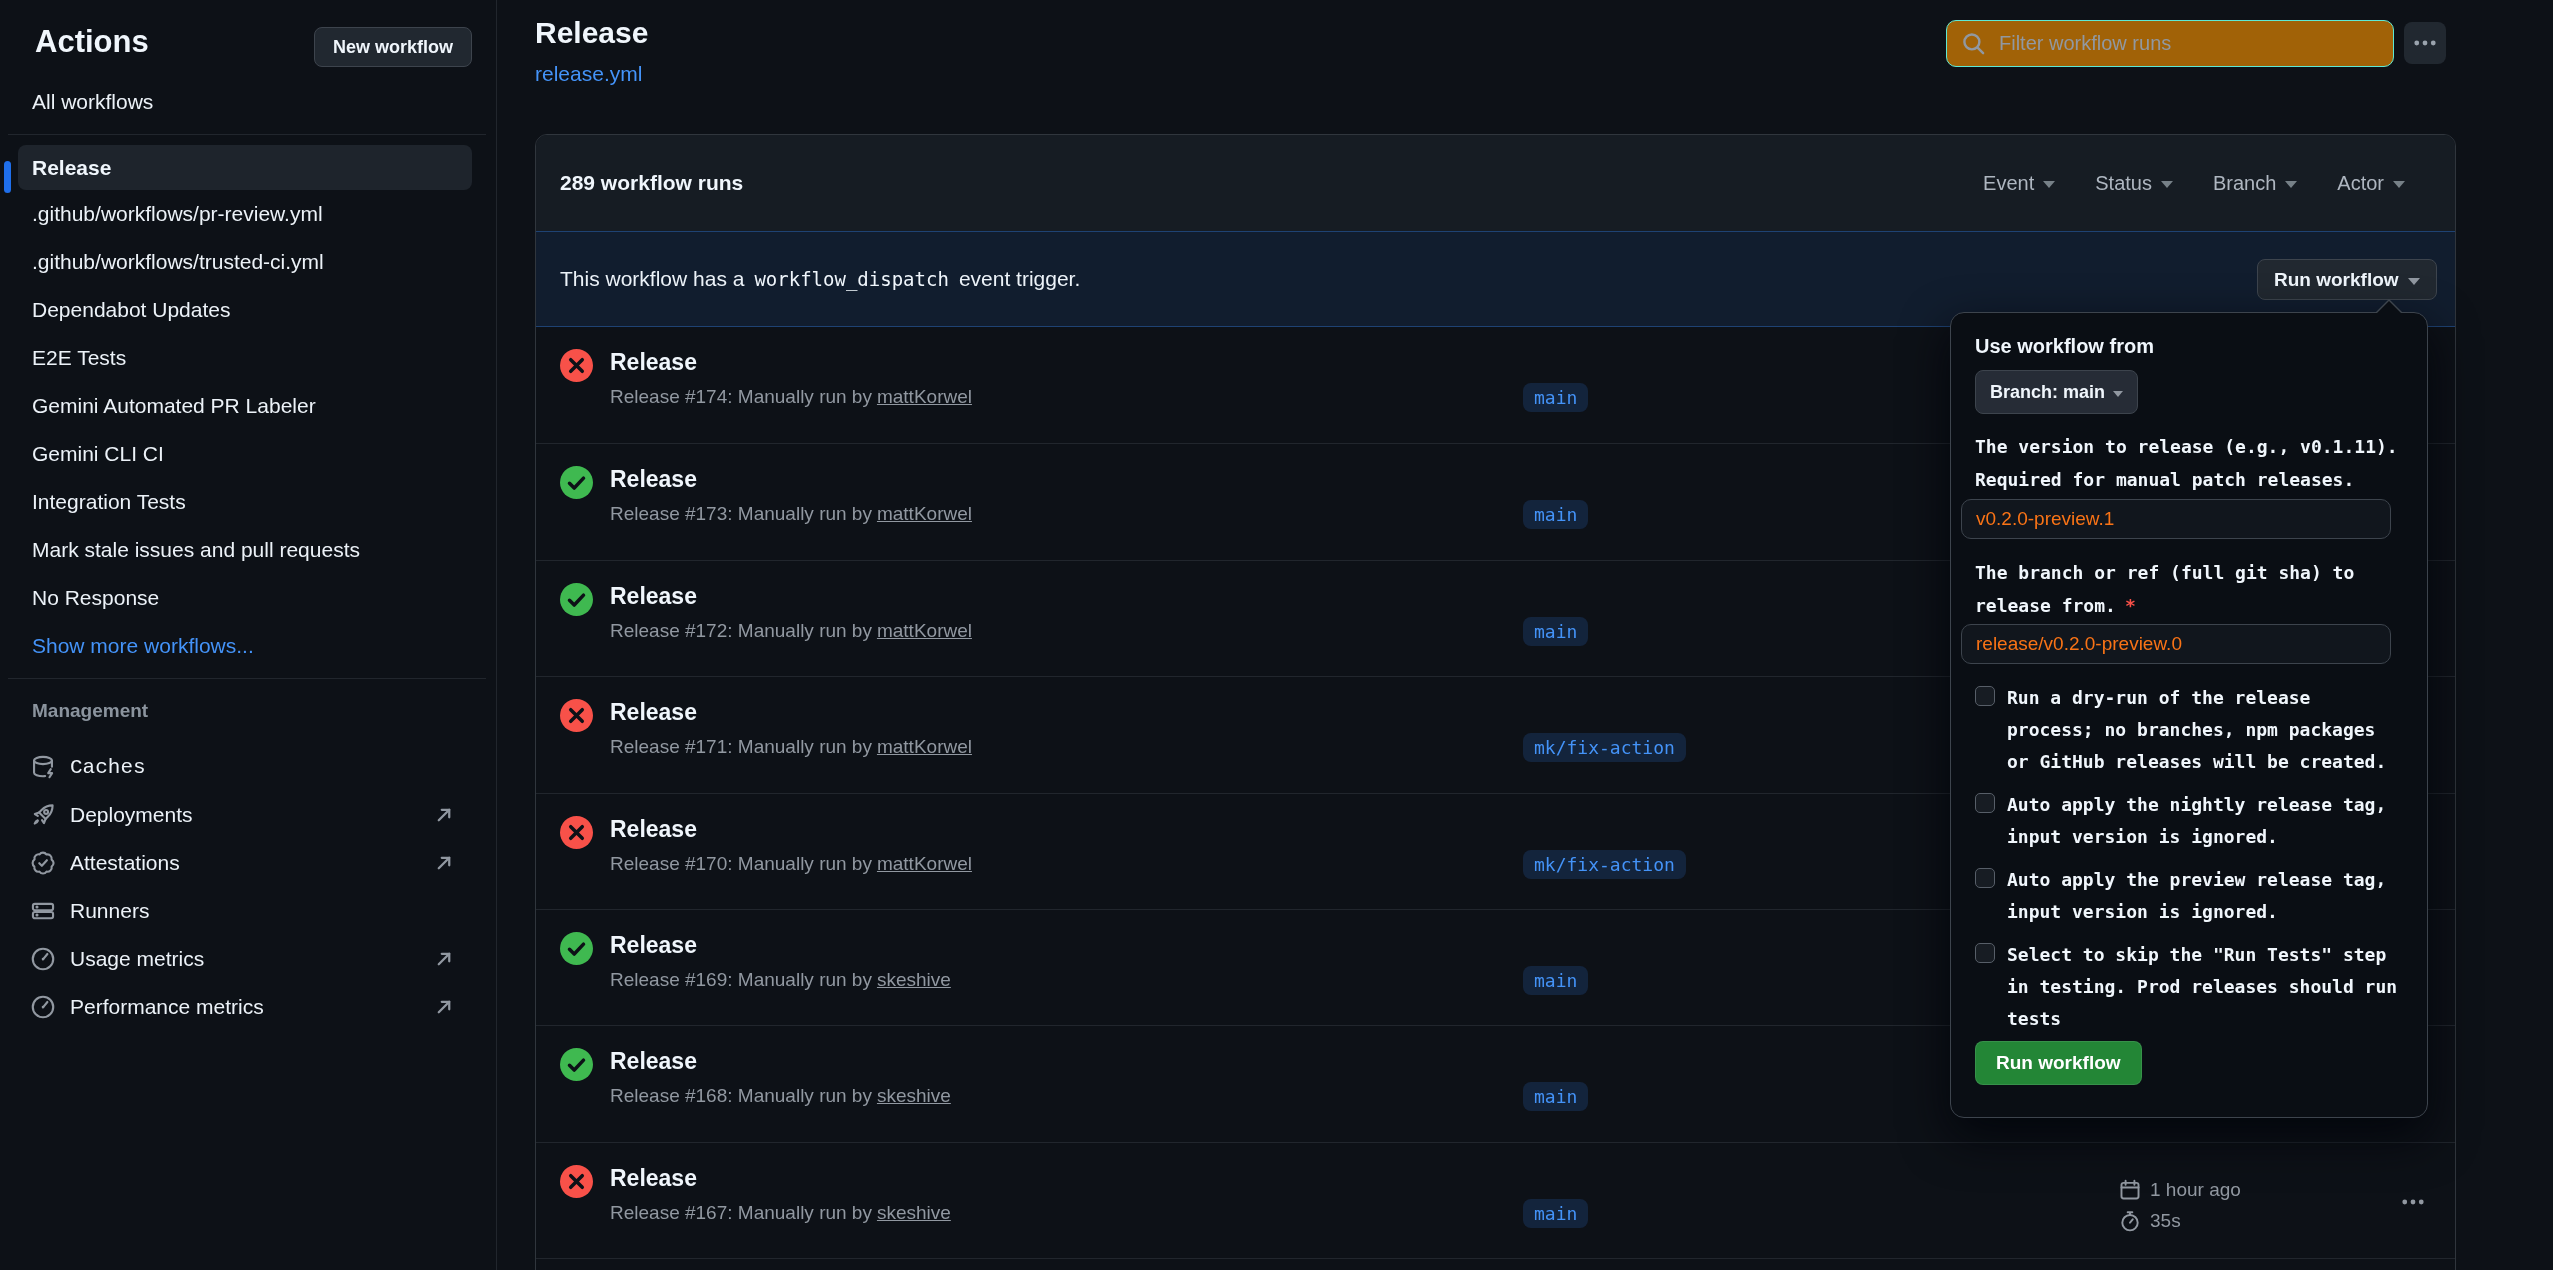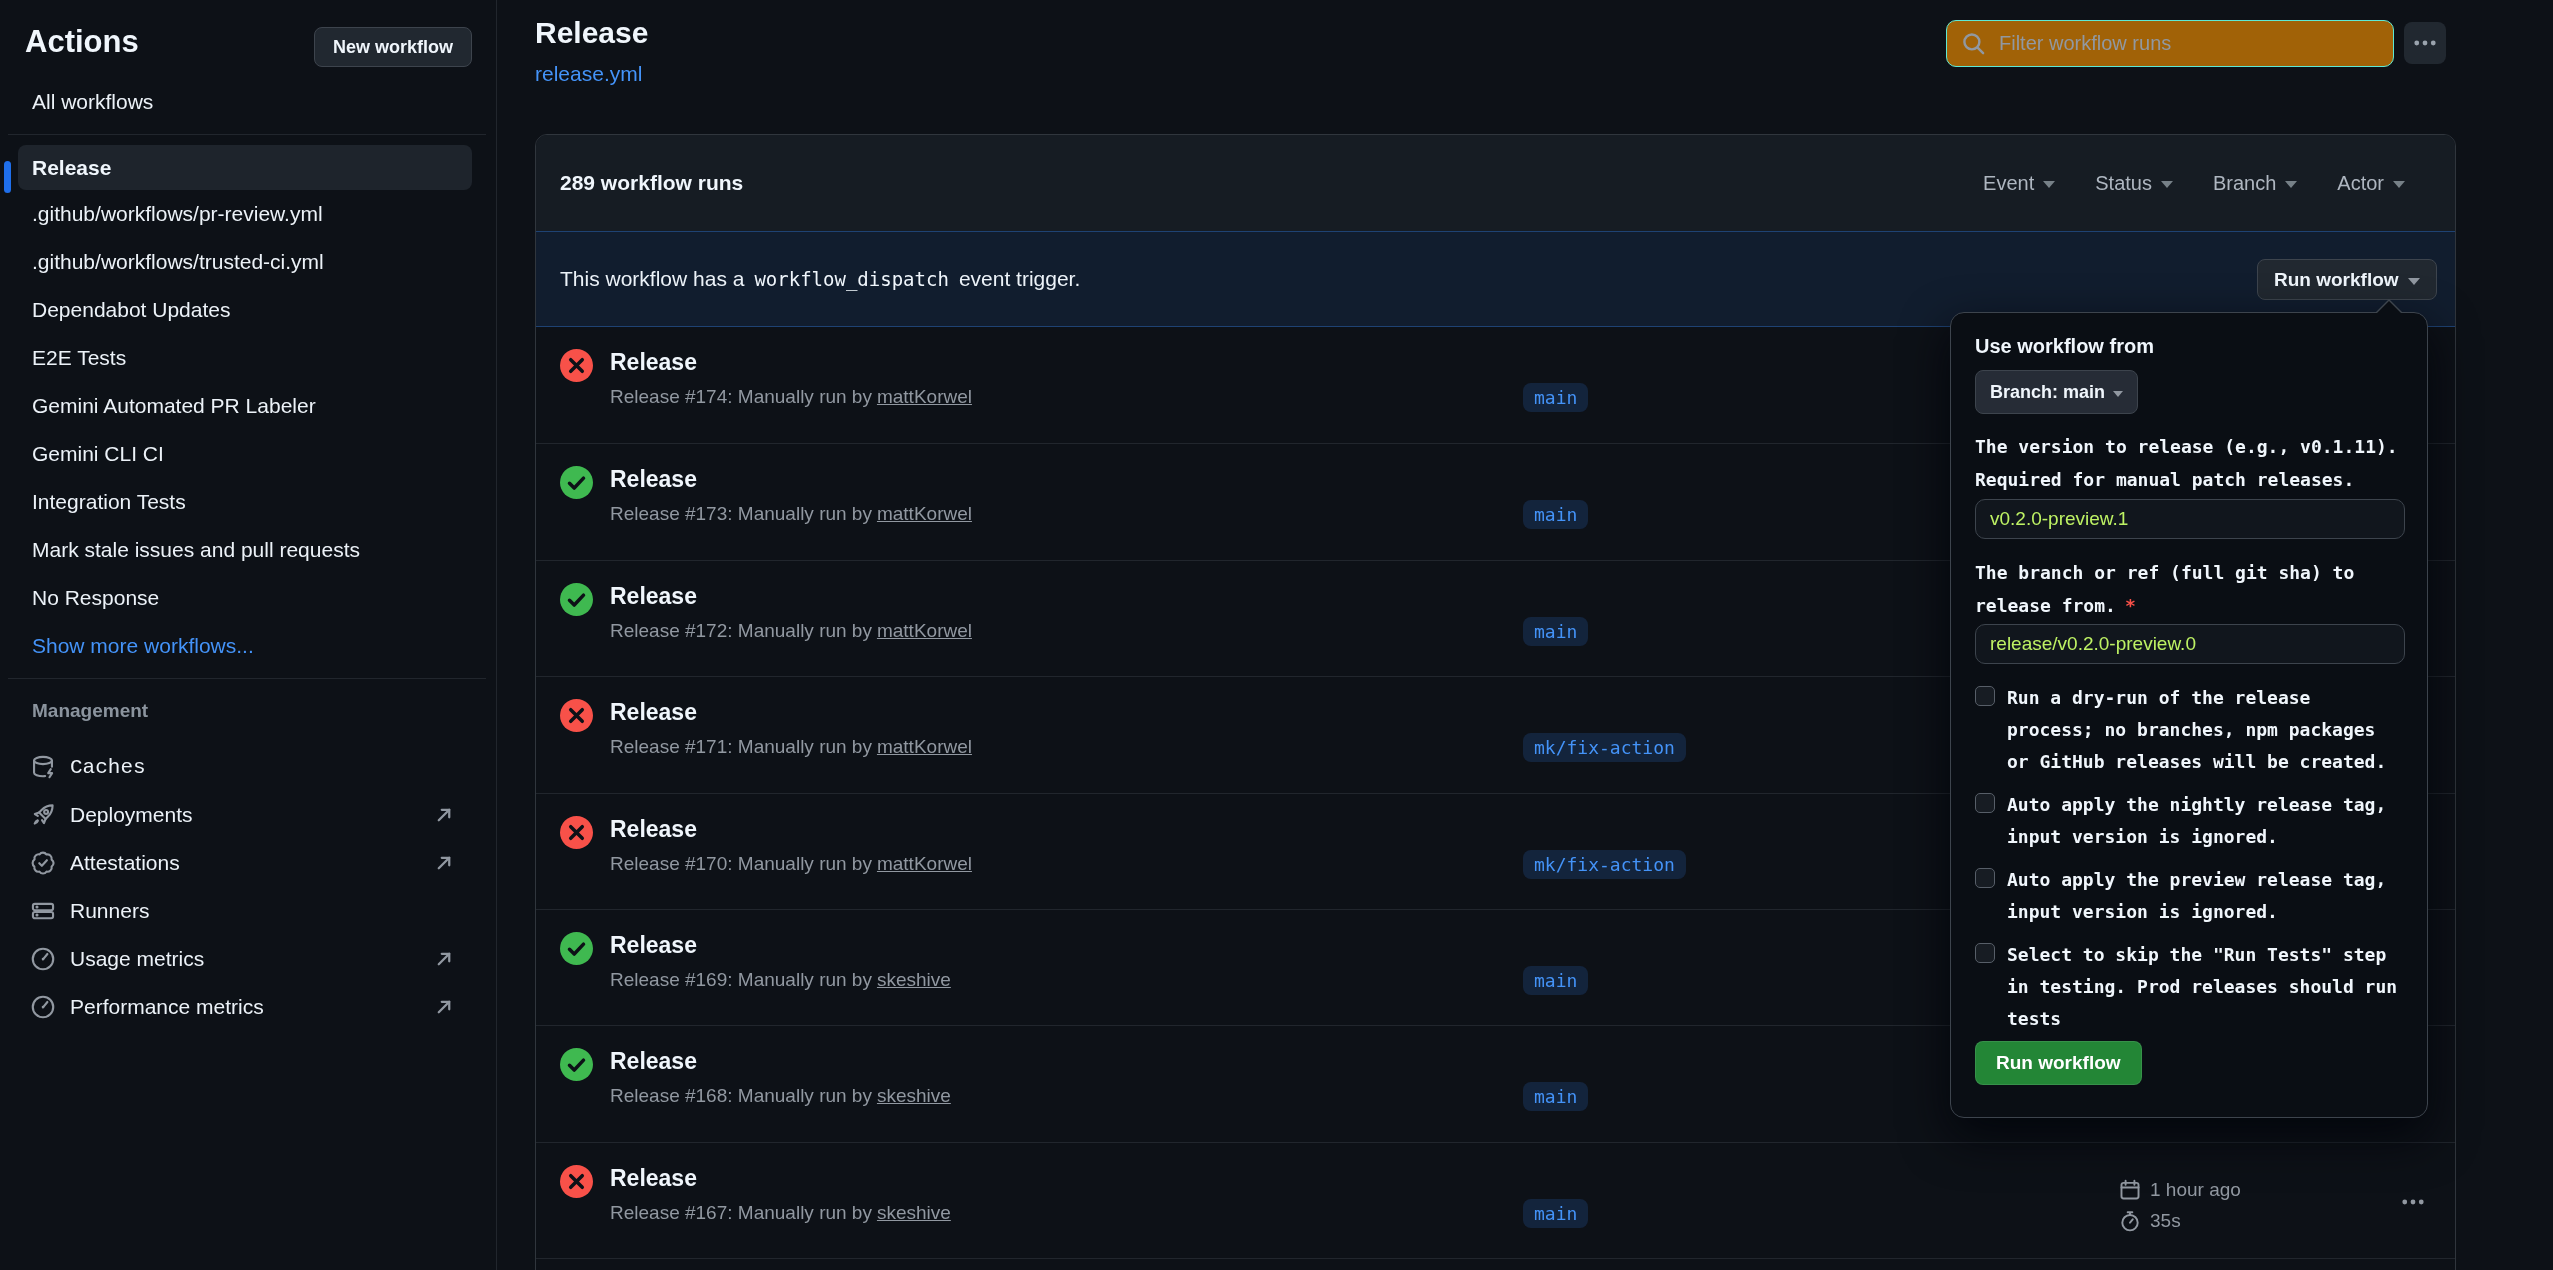--- a/index.html
+++ b/index.html
@@ -10,21 +10,21 @@
     color:#ecf2f8;
     position:relative;
   }
   .mono { font-family:"DejaVu Sans Mono","Liberation Mono",monospace; }
 
   
   .sidebar {
     position:absolute; left:0; top:0; width:497px; height:1270px;
     border-right:1px solid #21262d; background:#0d1117;
   }
-  .sb-head { position:relative; height:72px; padding:24px 0 0 25px; }
+  .sb-head { position:relative; height:72px; padding:24px 0 0 35px; }
   .sb-title { font-size:31px; font-weight:bold; color:#f0f6fc; }
   .btn {
     background:#212830; color:#f0f6fc; border:1px solid #3d444d;
     border-radius:8px; font-size:18px; font-weight:bold;
     font-family:"Liberation Sans","DejaVu Sans",sans-serif; cursor:pointer;
   }
   .sb-new { position:absolute; right:24px; top:27px; height:40px; padding:0 18px; }
   .sb-item {
     height:48px; line-height:48px; padding-left:32px; font-size:21px;
     color:#ecf2f8; white-space:nowrap; cursor:pointer;
@@ -154,23 +154,23 @@
     background:#262c36; border:1px solid #3d444d; border-radius:8px;
     color:#f0f6fc; font-weight:bold; cursor:pointer;
   }
   .dlg-branch-btn .caret { color:#9198a1; border-left-width:5px; border-right-width:5px; border-top-width:6px; }
   .dlg-desc {
     position:absolute; left:24px; font-size:18px; font-weight:bold;
     line-height:33px; color:#f0f6fc; white-space:nowrap;
   }
   .req { color:#f85149; margin-left:9px; }
   .dlg-input {
-    position:absolute; left:24px; width:430px; height:40px;
+    position:absolute; left:10px; width:430px; height:40px;
     background:#11161d; border:1px solid #3d444d; border-radius:10px;
-    color:#bef264; font-size:19px; padding:0 14px; outline:none;
+    color:#f97316; font-size:19px; padding:0 14px; outline:none;
     font-family:"Liberation Sans","DejaVu Sans",sans-serif;
   }
   .dlg-check { position:absolute; left:24px; }
   .cbox {
     position:absolute; left:0; top:4px; width:20px; height:20px;
     border:1.5px solid #575e68; border-radius:5px; background:#171c23; cursor:pointer;
   }
   .cbl {
     margin-left:32px; font-size:18px; font-weight:bold; line-height:32px;
     color:#f0f6fc; white-space:nowrap;

